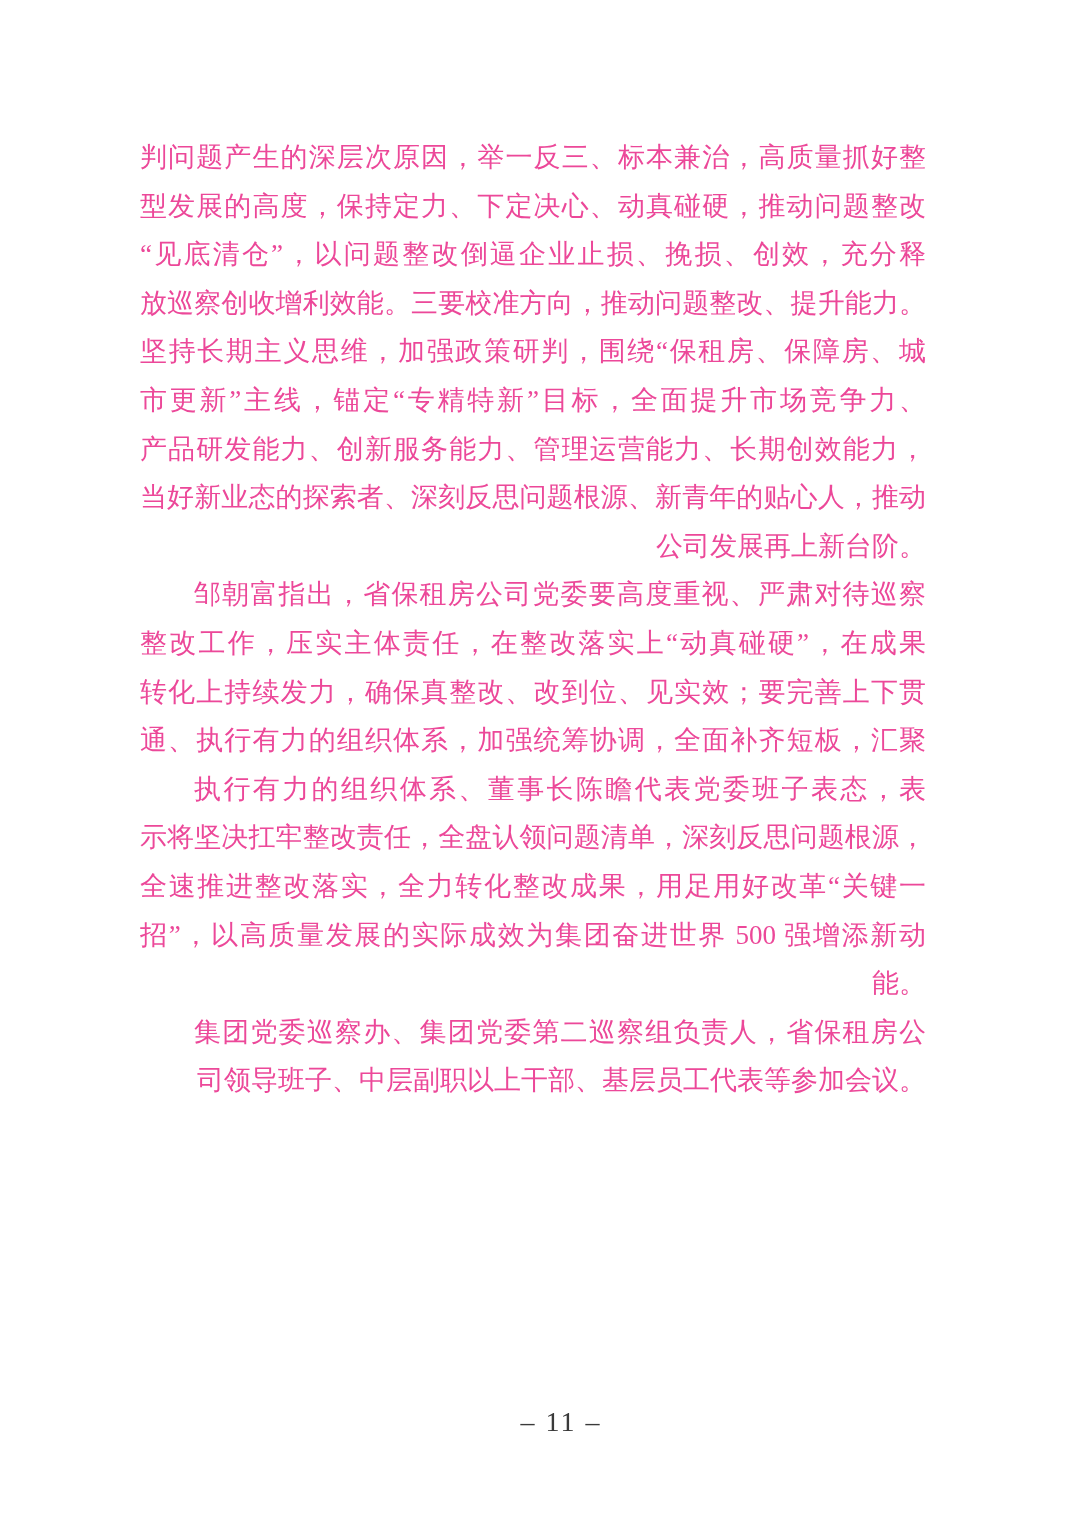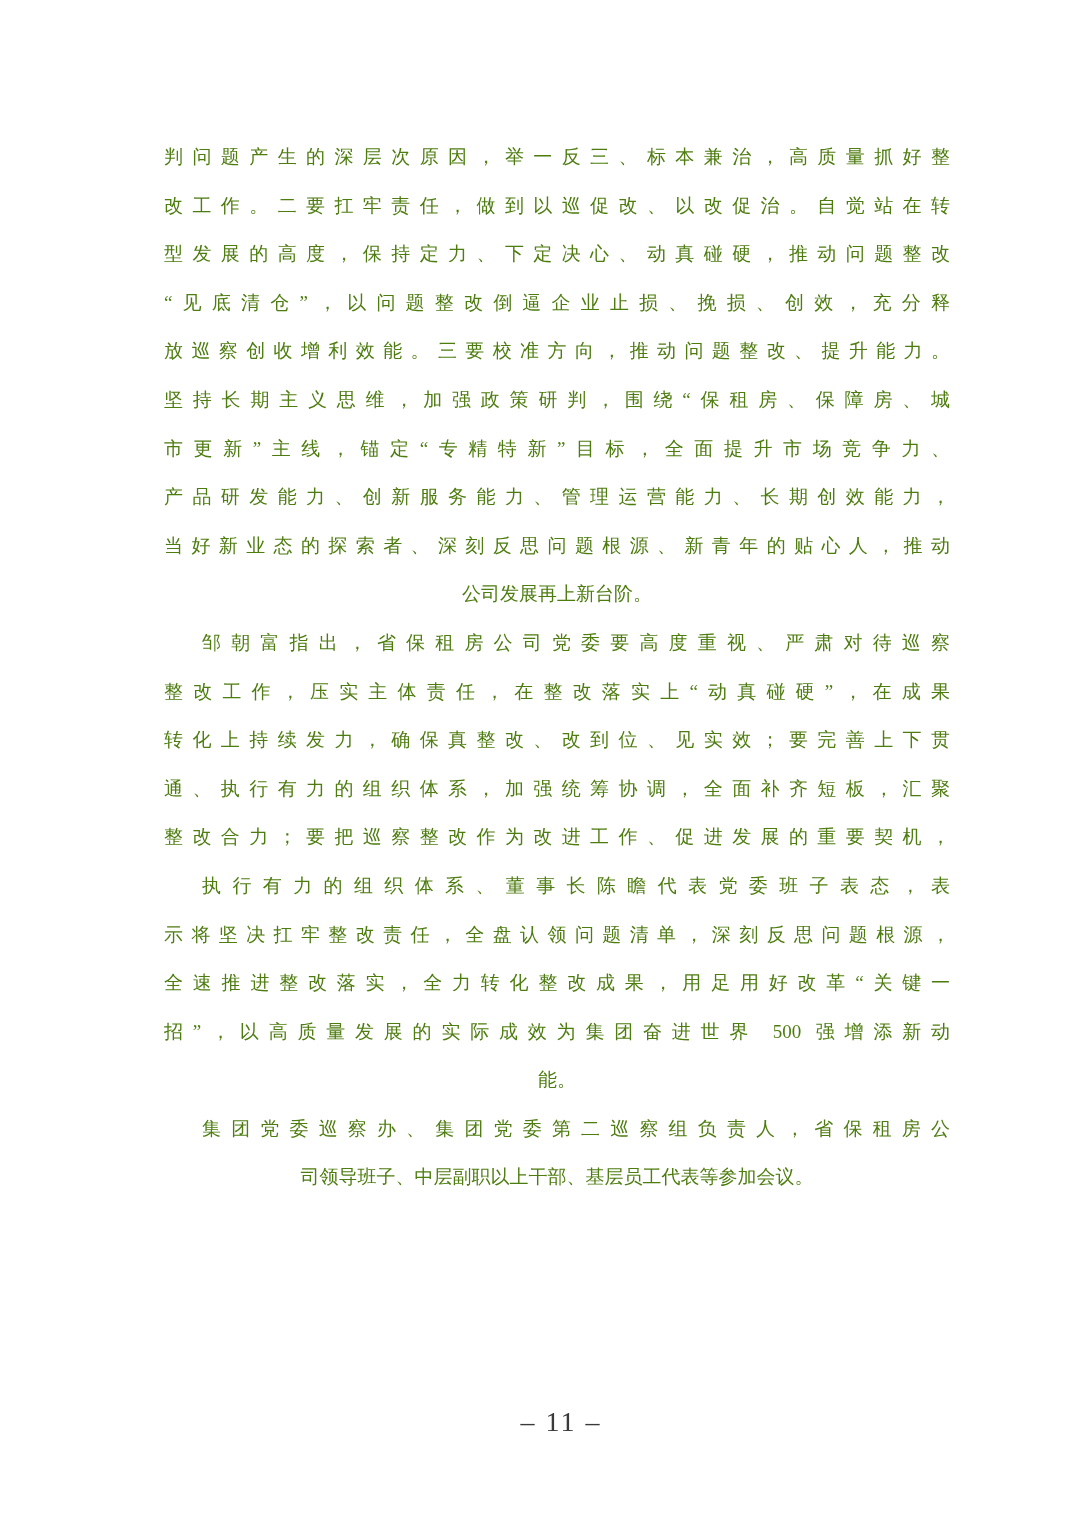--- a/index.html
+++ b/index.html
@@ -11,42 +11,42 @@
     background: #ffffff;
     font-family: "Liberation Serif", "DejaVu Serif", serif;
   }
   .page {
     position: absolute;
     inset: 0;
     background: #ffffff;
   }
   .text-block {
     position: absolute;
-    left: 164px;
+    left: 140px;
     top: 133px;
     width: 786px;
-    font-size: 19px;
-    color: #4d7c0f;
+    font-size: 27px;
+    color: #ec4899;
   }
   .paragraph { margin: 0; padding: 0; }
   .line {
     height: 48.6px;
     line-height: 48.6px;
     overflow: hidden;
   }
   
   .line.fill { text-align: justify; }
   .line.fill::after {
     content: "";
     display: inline-block;
     width: 100%;
     height: 0;
   }
   
-  .line.natural { text-align: center; }
+  .line.natural { text-align: right; }
   
   .line.indent { text-indent: 2em; }
   .page-number {
     position: absolute;
     left: 0;
     top: 1406px;
     width: 100%;
     text-align: center;
     font-size: 28px;
     letter-spacing: 2px;
@@ -54,36 +54,34 @@
     padding-left: 24px;
   }
 </style>
 </head>
 <body>
 
 <div class="page">
   <div class="text-block">
       <div class="paragraph">
         <div class="line fill">判问题产生的深层次原因，举一反三、标本兼治，高质量抓好整</div>
-        <div class="line fill">改工作。二要扛牢责任，做到以巡促改、以改促治。自觉站在转</div>
         <div class="line fill">型发展的高度，保持定力、下定决心、动真碰硬，推动问题整改</div>
         <div class="line fill">“见底清仓”，以问题整改倒逼企业止损、挽损、创效，充分释</div>
         <div class="line fill">放巡察创收增利效能。三要校准方向，推动问题整改、提升能力。</div>
         <div class="line fill">坚持长期主义思维，加强政策研判，围绕“保租房、保障房、城</div>
         <div class="line fill">市更新”主线，锚定“专精特新”目标，全面提升市场竞争力、</div>
         <div class="line fill">产品研发能力、创新服务能力、管理运营能力、长期创效能力，</div>
         <div class="line fill">当好新业态的探索者、深刻反思问题根源、新青年的贴心人，推动</div>
         <div class="line natural">公司发展再上新台阶。</div>
       </div>
       <div class="paragraph">
         <div class="line fill indent">邹朝富指出，省保租房公司党委要高度重视、严肃对待巡察</div>
         <div class="line fill">整改工作，压实主体责任，在整改落实上“动真碰硬”，在成果</div>
         <div class="line fill">转化上持续发力，确保真整改、改到位、见实效；要完善上下贯</div>
         <div class="line fill">通、执行有力的组织体系，加强统筹协调，全面补齐短板，汇聚</div>
-        <div class="line fill">整改合力；要把巡察整改作为改进工作、促进发展的重要契机，</div>
       </div>
       <div class="paragraph">
         <div class="line fill indent">执行有力的组织体系、董事长陈瞻代表党委班子表态，表</div>
         <div class="line fill">示将坚决扛牢整改责任，全盘认领问题清单，深刻反思问题根源，</div>
         <div class="line fill">全速推进整改落实，全力转化整改成果，用足用好改革“关键一</div>
         <div class="line fill">招”，以高质量发展的实际成效为集团奋进世界 500 强增添新动</div>
         <div class="line natural">能。</div>
       </div>
       <div class="paragraph">
         <div class="line fill indent">集团党委巡察办、集团党委第二巡察组负责人，省保租房公</div>

